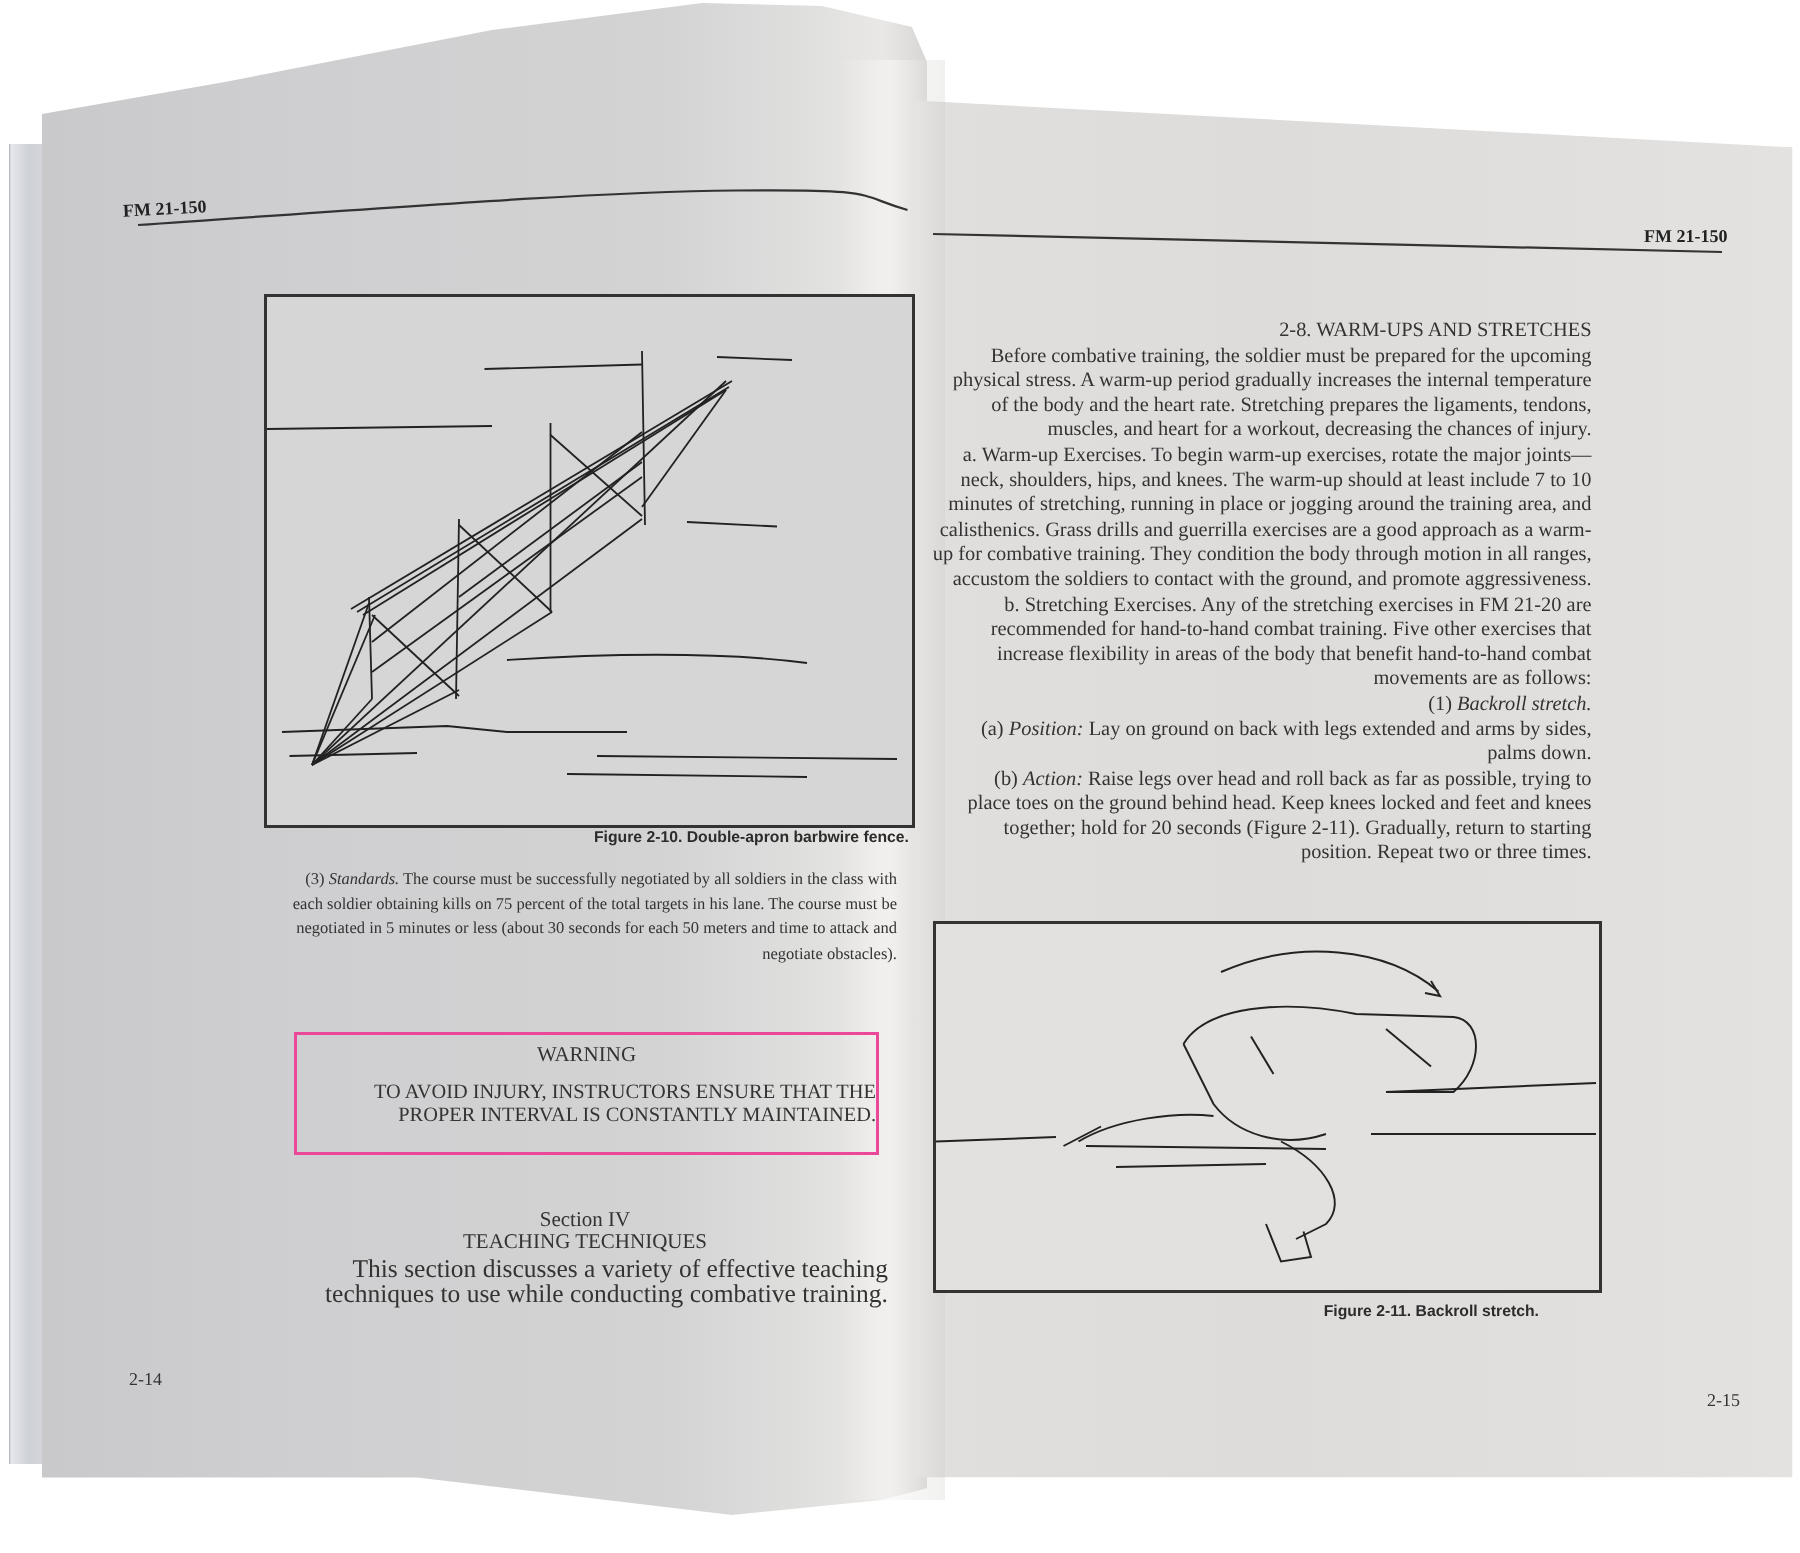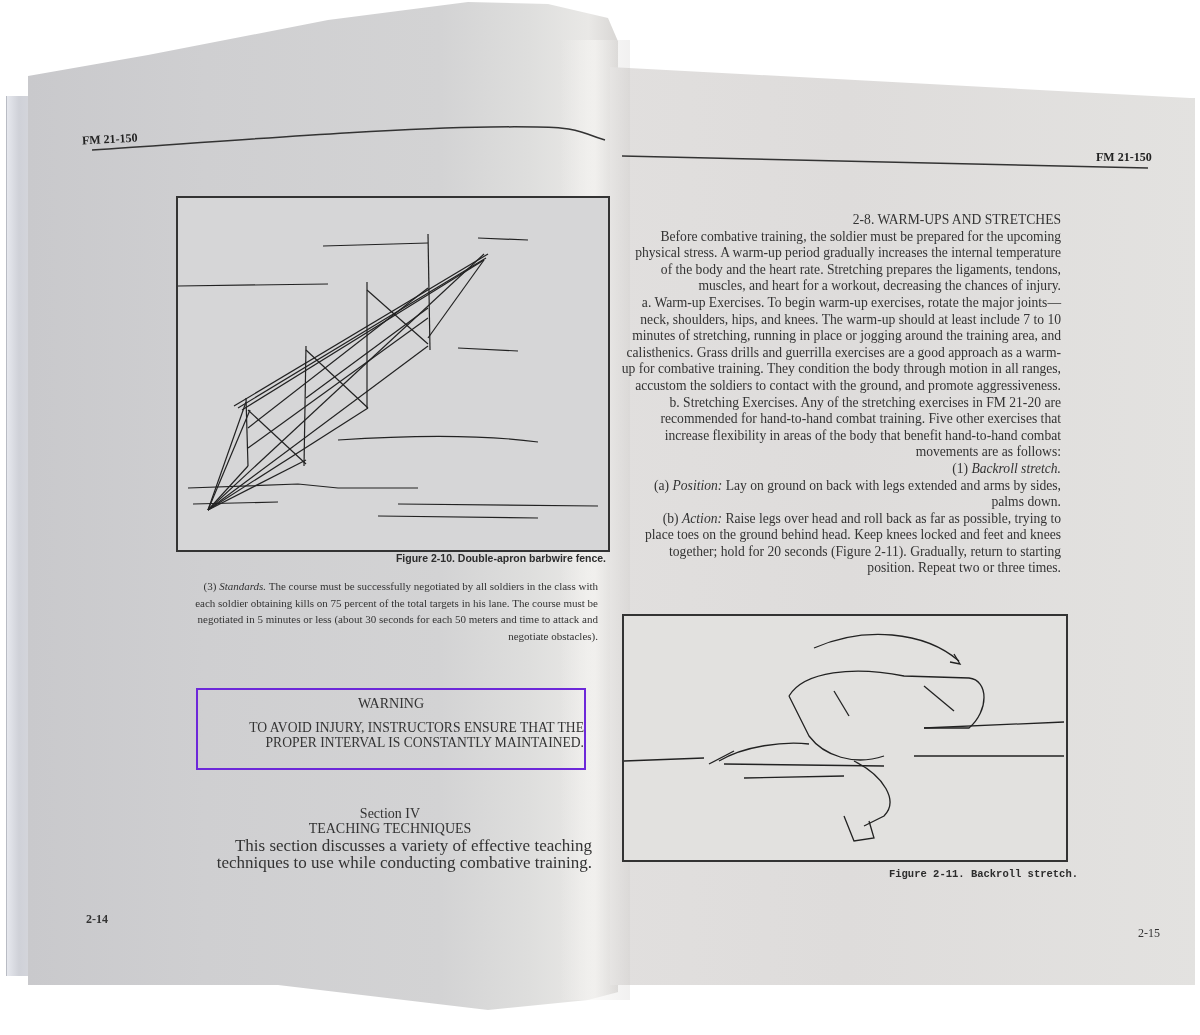--- a/index.html
+++ b/index.html
@@ -42,21 +42,21 @@
     font-size:10.5px; color:#2c2c2c; text-align:right;
   }
   .body-text { position:absolute; font-size:13.2px; line-height:16.6px; color:#333;text-align:right; }
   .body-text p { margin:0; }
   .indent { text-indent:16px; }
   .bold { font-weight:normal; }
   .ital { font-style:italic; }
 
   .warning-box {
     position:absolute; left:196px; top:688px; width:386px; height:78px;
-    border:2px solid #6d28d9; text-align:center; font-size:14px; color:#333;
+    border:2px solid #ec4899; text-align:center; font-size:14px; color:#333;
   }
   .warning-title { margin-top:6px; font-size:14px; }
   .warning-body { margin-top:8px; line-height:15px; font-size:13.6px;text-align:right; }
 
   .section-head { position:absolute; left:180px; width:420px; text-align:center; font-size:14px; line-height:15px; color:#333; }
   .page-number { position:absolute; font-size:12px; color:#333; }
 </style>
 </head>
 <body>
 
@@ -123,21 +123,21 @@
   <div class="warning-body">
     <div>TO AVOID INJURY, INSTRUCTORS ENSURE THAT THE</div>
     <div>PROPER INTERVAL IS CONSTANTLY MAINTAINED.</div>
   </div>
 </div>
 
 <div class="section-head" style="top:806px;">Section IV</div>
 <div class="section-head" style="top:821px;">TEACHING TECHNIQUES</div>
 <div class="body-text" style="left:192px; top:838px; width:400px; font-size:17px;">This section discusses a variety of effective teaching techniques to use while conducting combative training.</div>
 
-<div class="page-number" style="left:86px; top:912px;font-weight:bold;">2-14</div>
+<div class="page-number" style="left:86px; top:912px;">2-14</div>
 
 <svg class="abs" style="left:620px; top:152px;" width="530" height="20">
   <path d="M2 4 L 528 16" stroke="#333" stroke-width="1.5" fill="none"></path>
 </svg>
 <div class="abs running-head" style="left:1096px; top:150px;">FM 21-150</div>
 
 <div class="body-text" style="left:621px; top:212px; width:440px; font-size:13.6px;">
   <p>2-8. WARM-UPS AND STRETCHES</p>
   <p>Before combative training, the soldier must be prepared for the upcoming physical stress.  A warm-up period gradually increases the internal temperature of the body and the heart rate. Stretching prepares the ligaments, tendons, muscles, and heart for a workout, decreasing the chances of injury.</p>
   <p class="indent"><span>a. </span><span class="bold">Warm-up Exercises.</span><span> To begin warm-up exercises, rotate the major joints—neck, shoulders, hips, and knees. The warm-up should at least include 7 to 10 minutes of stretching, running in place or jogging around the training area, and calisthenics. Grass drills and guerrilla exercises are a good approach as a warm-up for combative training. They condition the body through motion in all ranges, accustom the soldiers to contact with the ground, and promote aggressiveness.</span></p>
@@ -162,15 +162,15 @@
       <path d="M165 80 L 185 120 C 200 140, 230 150, 260 140"></path>
       <path d="M95 145 C 120 130, 160 125, 185 128"></path>
       <path d="M85 148 L 110 135"></path>
       <path d="M230 145 C 260 160, 275 185, 260 200 L 240 210"></path>
       <path d="M220 200 L 230 225 L 250 222 L 245 205"></path>
       <path d="M300 70 L 330 95"></path>
       <path d="M210 75 L 225 100"></path>
     </g>
   </svg>
 </div>
-<div class="caption" style="left:636px; top:868px; width:442px;font-family:Liberation Mono, monospace;">Figure 2-11.  Backroll stretch.</div>
+<div class="caption" style="left:584px; top:868px; width:442px;">Figure 2-11.  Backroll stretch.</div>
 
 <div class="page-number" style="left:1138px; top:926px;">2-15</div>
 
 </body></html>

